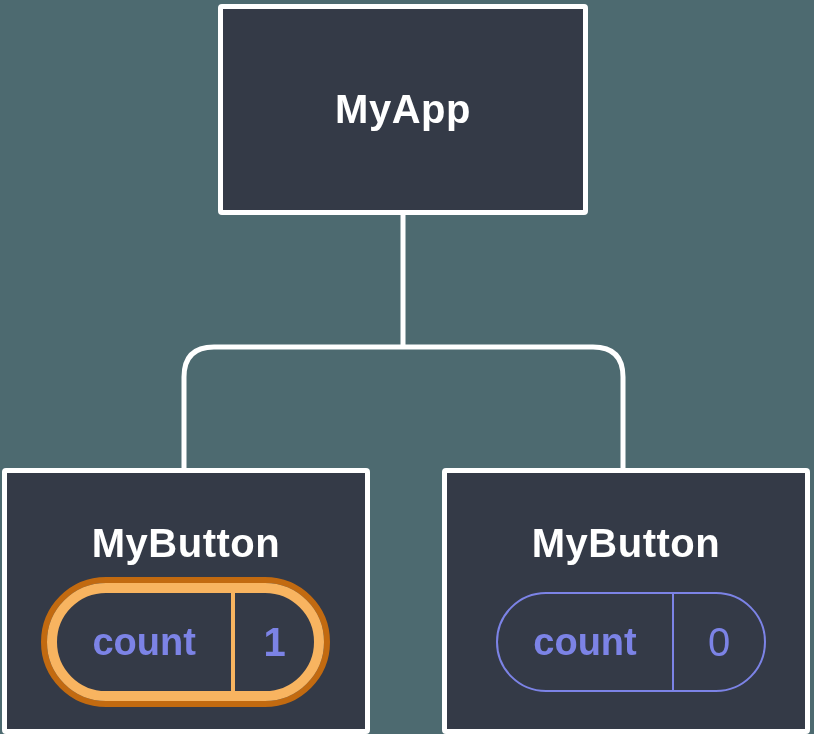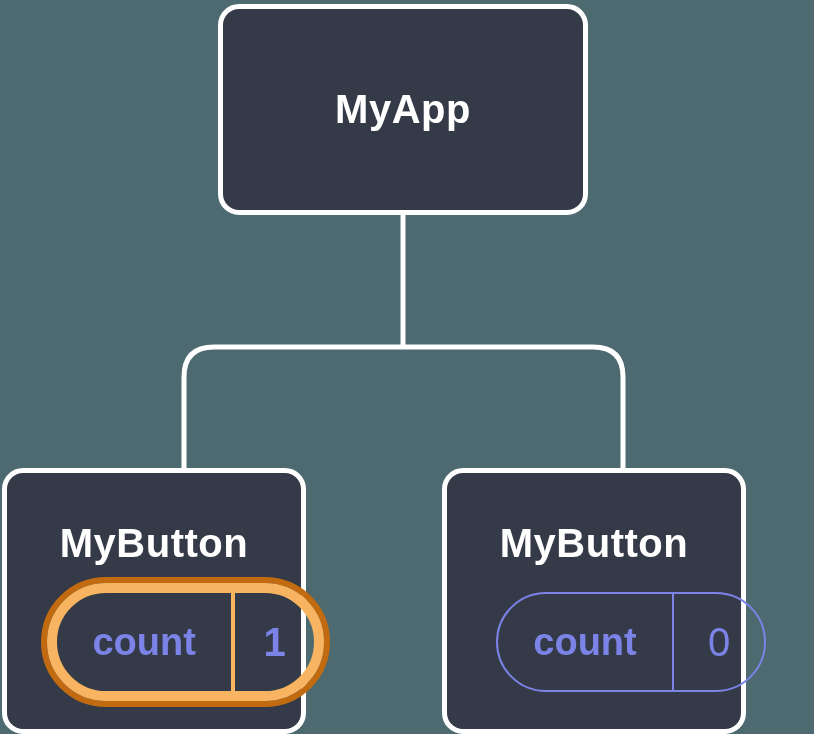--- a/index.html
+++ b/index.html
@@ -30,38 +30,38 @@
   }
   .connector-svg path {
     fill: none;
     stroke: var(--line);
     stroke-width: 5;
   }
   .node {
     position: absolute;
     background: var(--card);
     border: 5px solid var(--line);
-    border-radius: 21px;
+    border-radius: 4px;
     z-index: 2;
   }
   .node-root {
     left: 218px; top: 4px;
     width: 370px; height: 211px;
     display: flex;
     align-items: center;
     justify-content: center;
   }
   .node-label {
     color: var(--label);
     font-size: 40px;
     font-weight: 700;
     letter-spacing: 0.5px;
   }
   .node-child {
-    width: 304px; height: 266px;
+    width: 368px; height: 266px;
   }
   .node-child-left  { left: 2px;  top: 468px; }
   .node-child-right { left: 442px; top: 468px; }
   .node-child .node-label {
     position: absolute;
     left: 0; right: 0;
     top: 48px;
     text-align: center;
   }
   

